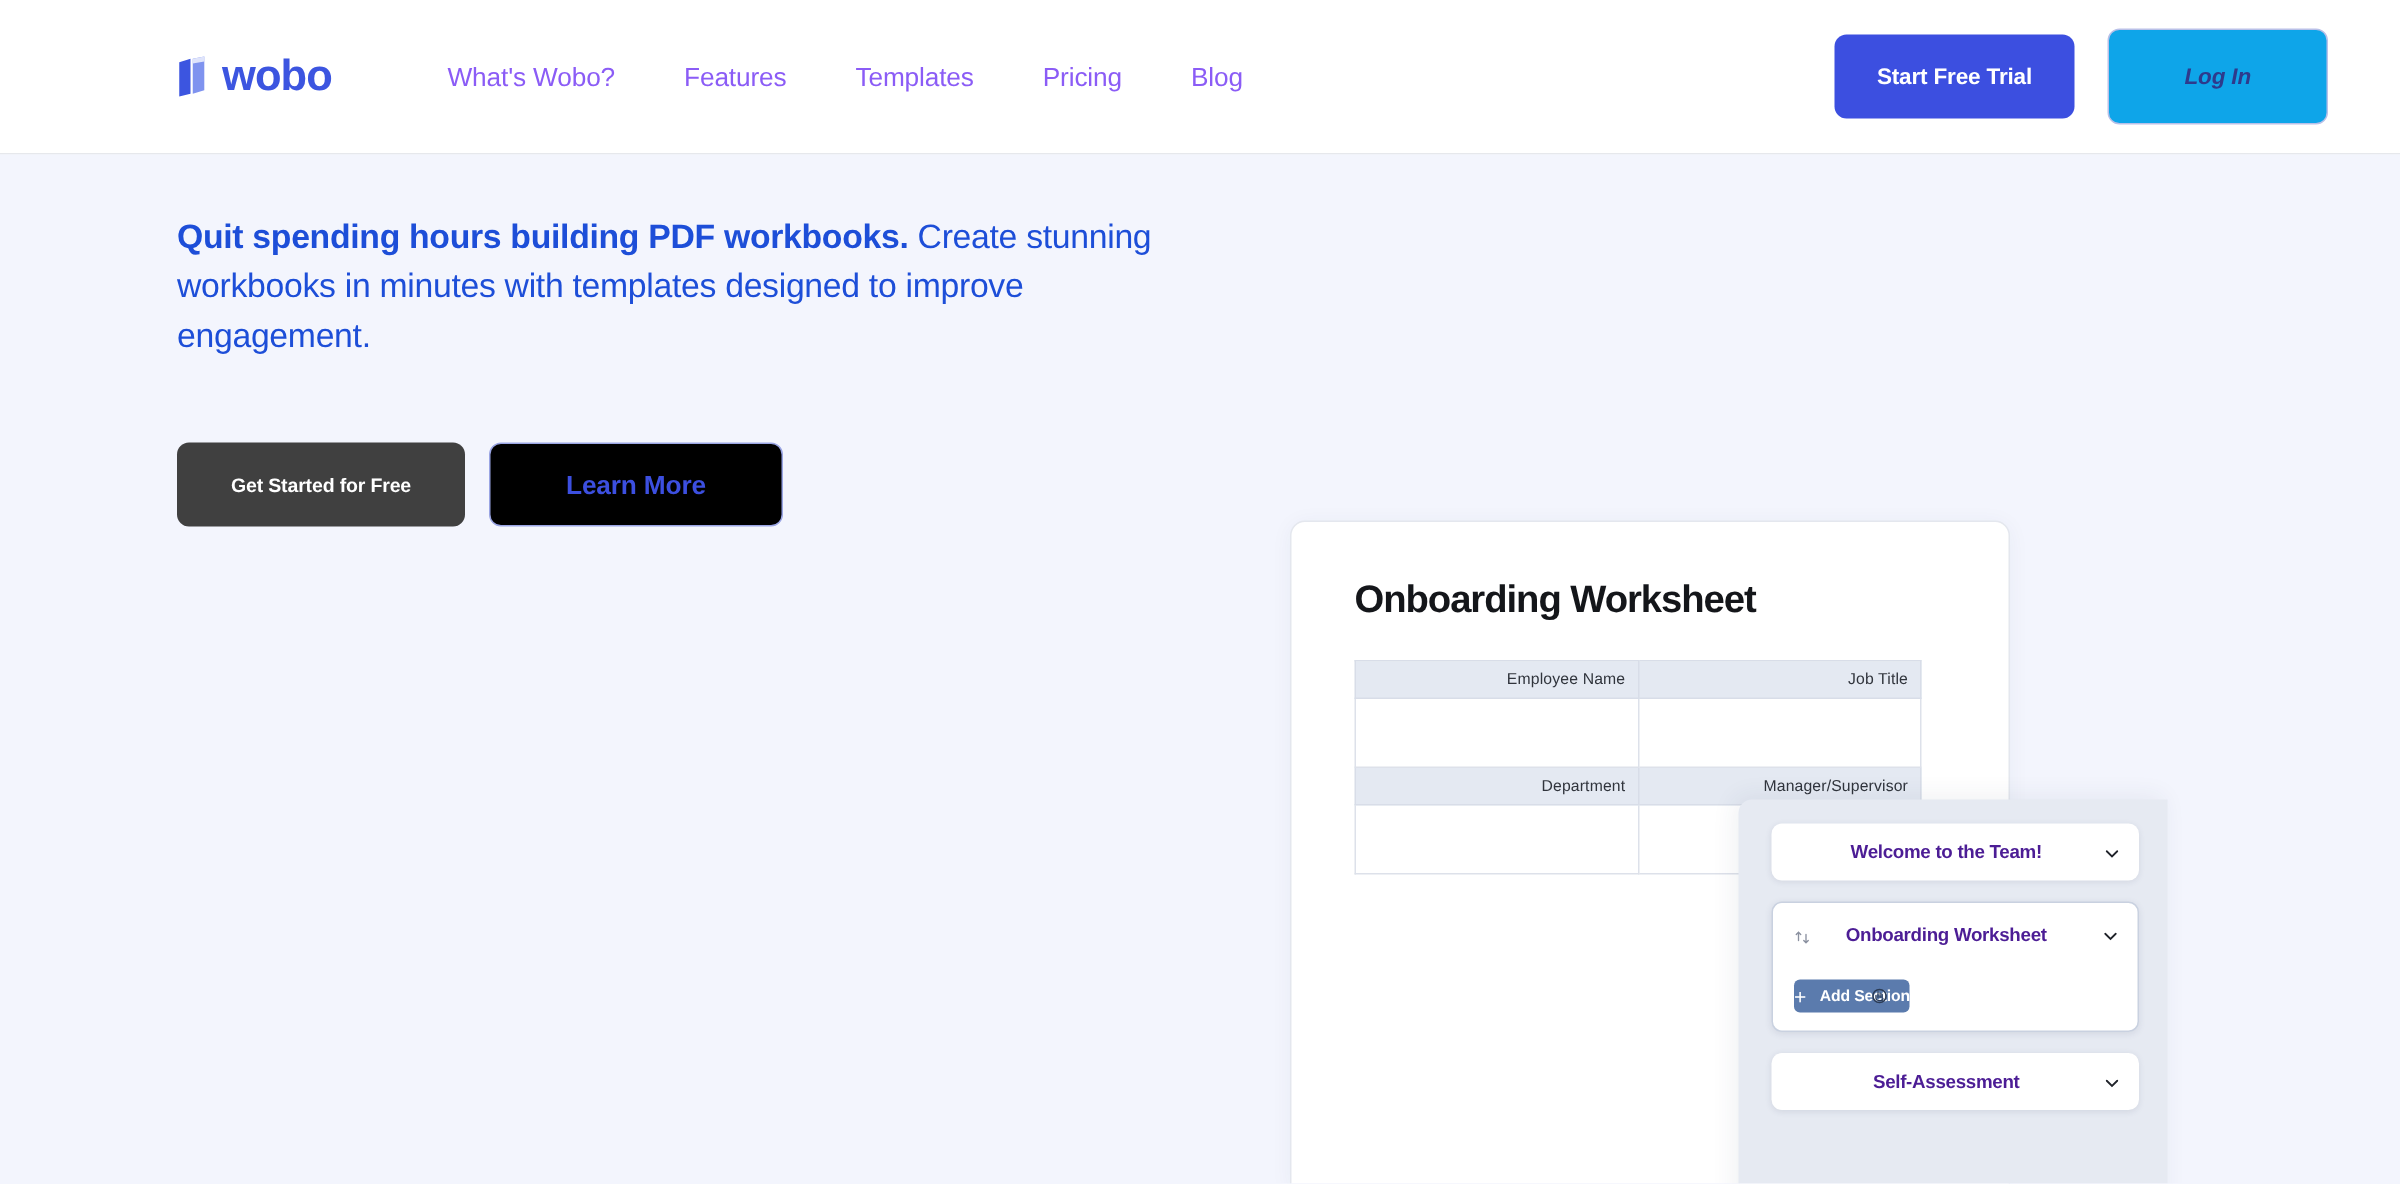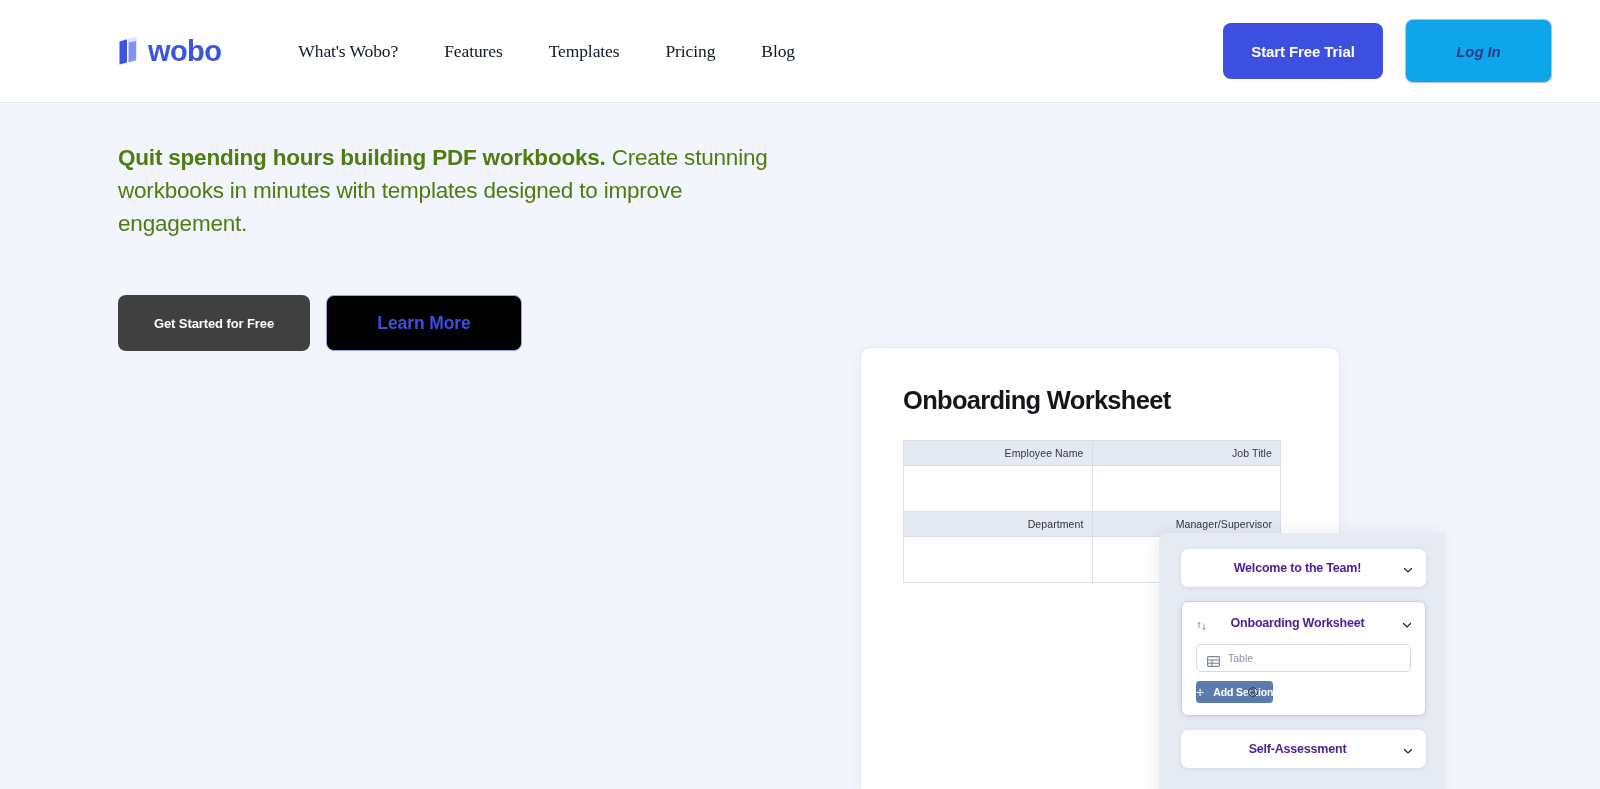--- a/index.html
+++ b/index.html
@@ -21,22 +21,22 @@
     padding:0 48px 0 118px;
     position:relative;
   }
   .brand { display:flex; align-items:center; gap:10px; }
   .brand-mark { width:20px; height:28px; position:relative; flex:0 0 auto; }
   .brand-name {
     font-size:29px; font-weight:700; color:#3c55e0; letter-spacing:-0.6px;
   }
   .nav { display:flex; align-items:center; gap:0; margin-left:57px; }
   .nav-link {
-    font-size:17.5px; color:#0f172a; font-weight:400;
-    padding:0 23px; white-space:nowrap; cursor:pointer; letter-spacing:-0.1px;font-family:Liberation Serif, serif;
+    font-size:17.5px; color:#8b5cf6; font-weight:400;
+    padding:0 23px; white-space:nowrap; cursor:pointer; letter-spacing:-0.1px;
   }
   .nav-link:first-child { padding-left:20px; }
   .header-actions { margin-left:auto; display:flex; align-items:center; gap:22px; }
   .btn {
     font-size:15px; font-weight:700; border-radius:8px; cursor:pointer;
     display:flex; align-items:center; justify-content:center; white-space:nowrap;
     letter-spacing:-0.1px;
   }
   .btn-primary {
     background:#3c4fe0; color:#ffffff; width:160px; height:56px; border:none;
@@ -52,21 +52,21 @@
     position:relative; height:686px; background:#f3f5fd; overflow:hidden;
   }
   .hero-left { position:absolute; left:118px; top:0; width:720px; }
   .headline {
     margin-top:205px;
     font-size:72px; line-height:66px; font-weight:300;
     letter-spacing:-2.2px; color:#1b1d21;
   }
   .headline b { font-weight:700; letter-spacing:-2.4px; }
   .subhead {
-    margin-top:38px; font-size:22.5px; line-height:33px; color:#4d7c0f;
+    margin-top:38px; font-size:22.5px; line-height:33px; color:#1d4ed8;
     width:680px; letter-spacing:-0.2px;
   }
   .subhead b { font-weight:700; }
   .cta-row { margin-top:55px; display:flex; align-items:center; gap:16px; }
   .btn-cta {
     background:#404040; color:#fff; width:192px; height:56px;
     font-size:13px; font-weight:700; border:none; border-radius:8px;
   }
   .btn-learn {
     background:#000000; color:#3c4fe0; width:196px; height:56px;
@@ -231,31 +231,20 @@
           </svg>
         </span>
         <span class="acc-title">Onboarding Worksheet</span>
         <span class="acc-chevron">
           <svg width="12" height="12" viewBox="0 0 12 12">
               <path d="M2.5 4.5 L6 8 L9.5 4.5" fill="none" stroke="#20232a" stroke-width="1.2" stroke-linecap="round"></path>
             </svg>
         </span>
       </div>
 
-      <div class="field">
-        <span class="table-icon">
-          <svg width="13" height="11" viewBox="0 0 13 11">
-            <rect x="0.6" y="0.6" width="11.8" height="9.8" rx="1.2" fill="none" stroke="#7b8396" stroke-width="1.1"></rect>
-            <line x1="0.6" y1="4" x2="12.4" y2="4" stroke="#7b8396" stroke-width="1.1"></line>
-            <line x1="0.6" y1="7.2" x2="12.4" y2="7.2" stroke="#7b8396" stroke-width="1.1"></line>
-            <line x1="5" y1="4" x2="5" y2="10.4" stroke="#7b8396" stroke-width="1.1"></line>
-          </svg>
-        </span>
-        <span class="field-label">Table</span>
-      </div>
 
       <button class="add-section">
         <span class="plus">+</span>
         <span class="lbl">Add Section</span>
         <span class="cursor-glyph">
           <svg width="12" height="12" viewBox="0 0 12 12">
             <circle cx="6" cy="6" r="4.4" fill="none" stroke="#2b3b55" stroke-width="1"></circle>
             <path d="M5 3.2 L5 7 M6.4 4 L6.4 7 M7.7 4.8 L7.7 7 M3.6 5.6 L3.6 7.4 Q3.6 9 5.4 9 L7 9 Q8.3 9 8.3 7.6" fill="none" stroke="#2b3b55" stroke-width="0.8" stroke-linecap="round"></path>
           </svg>
         </span>

